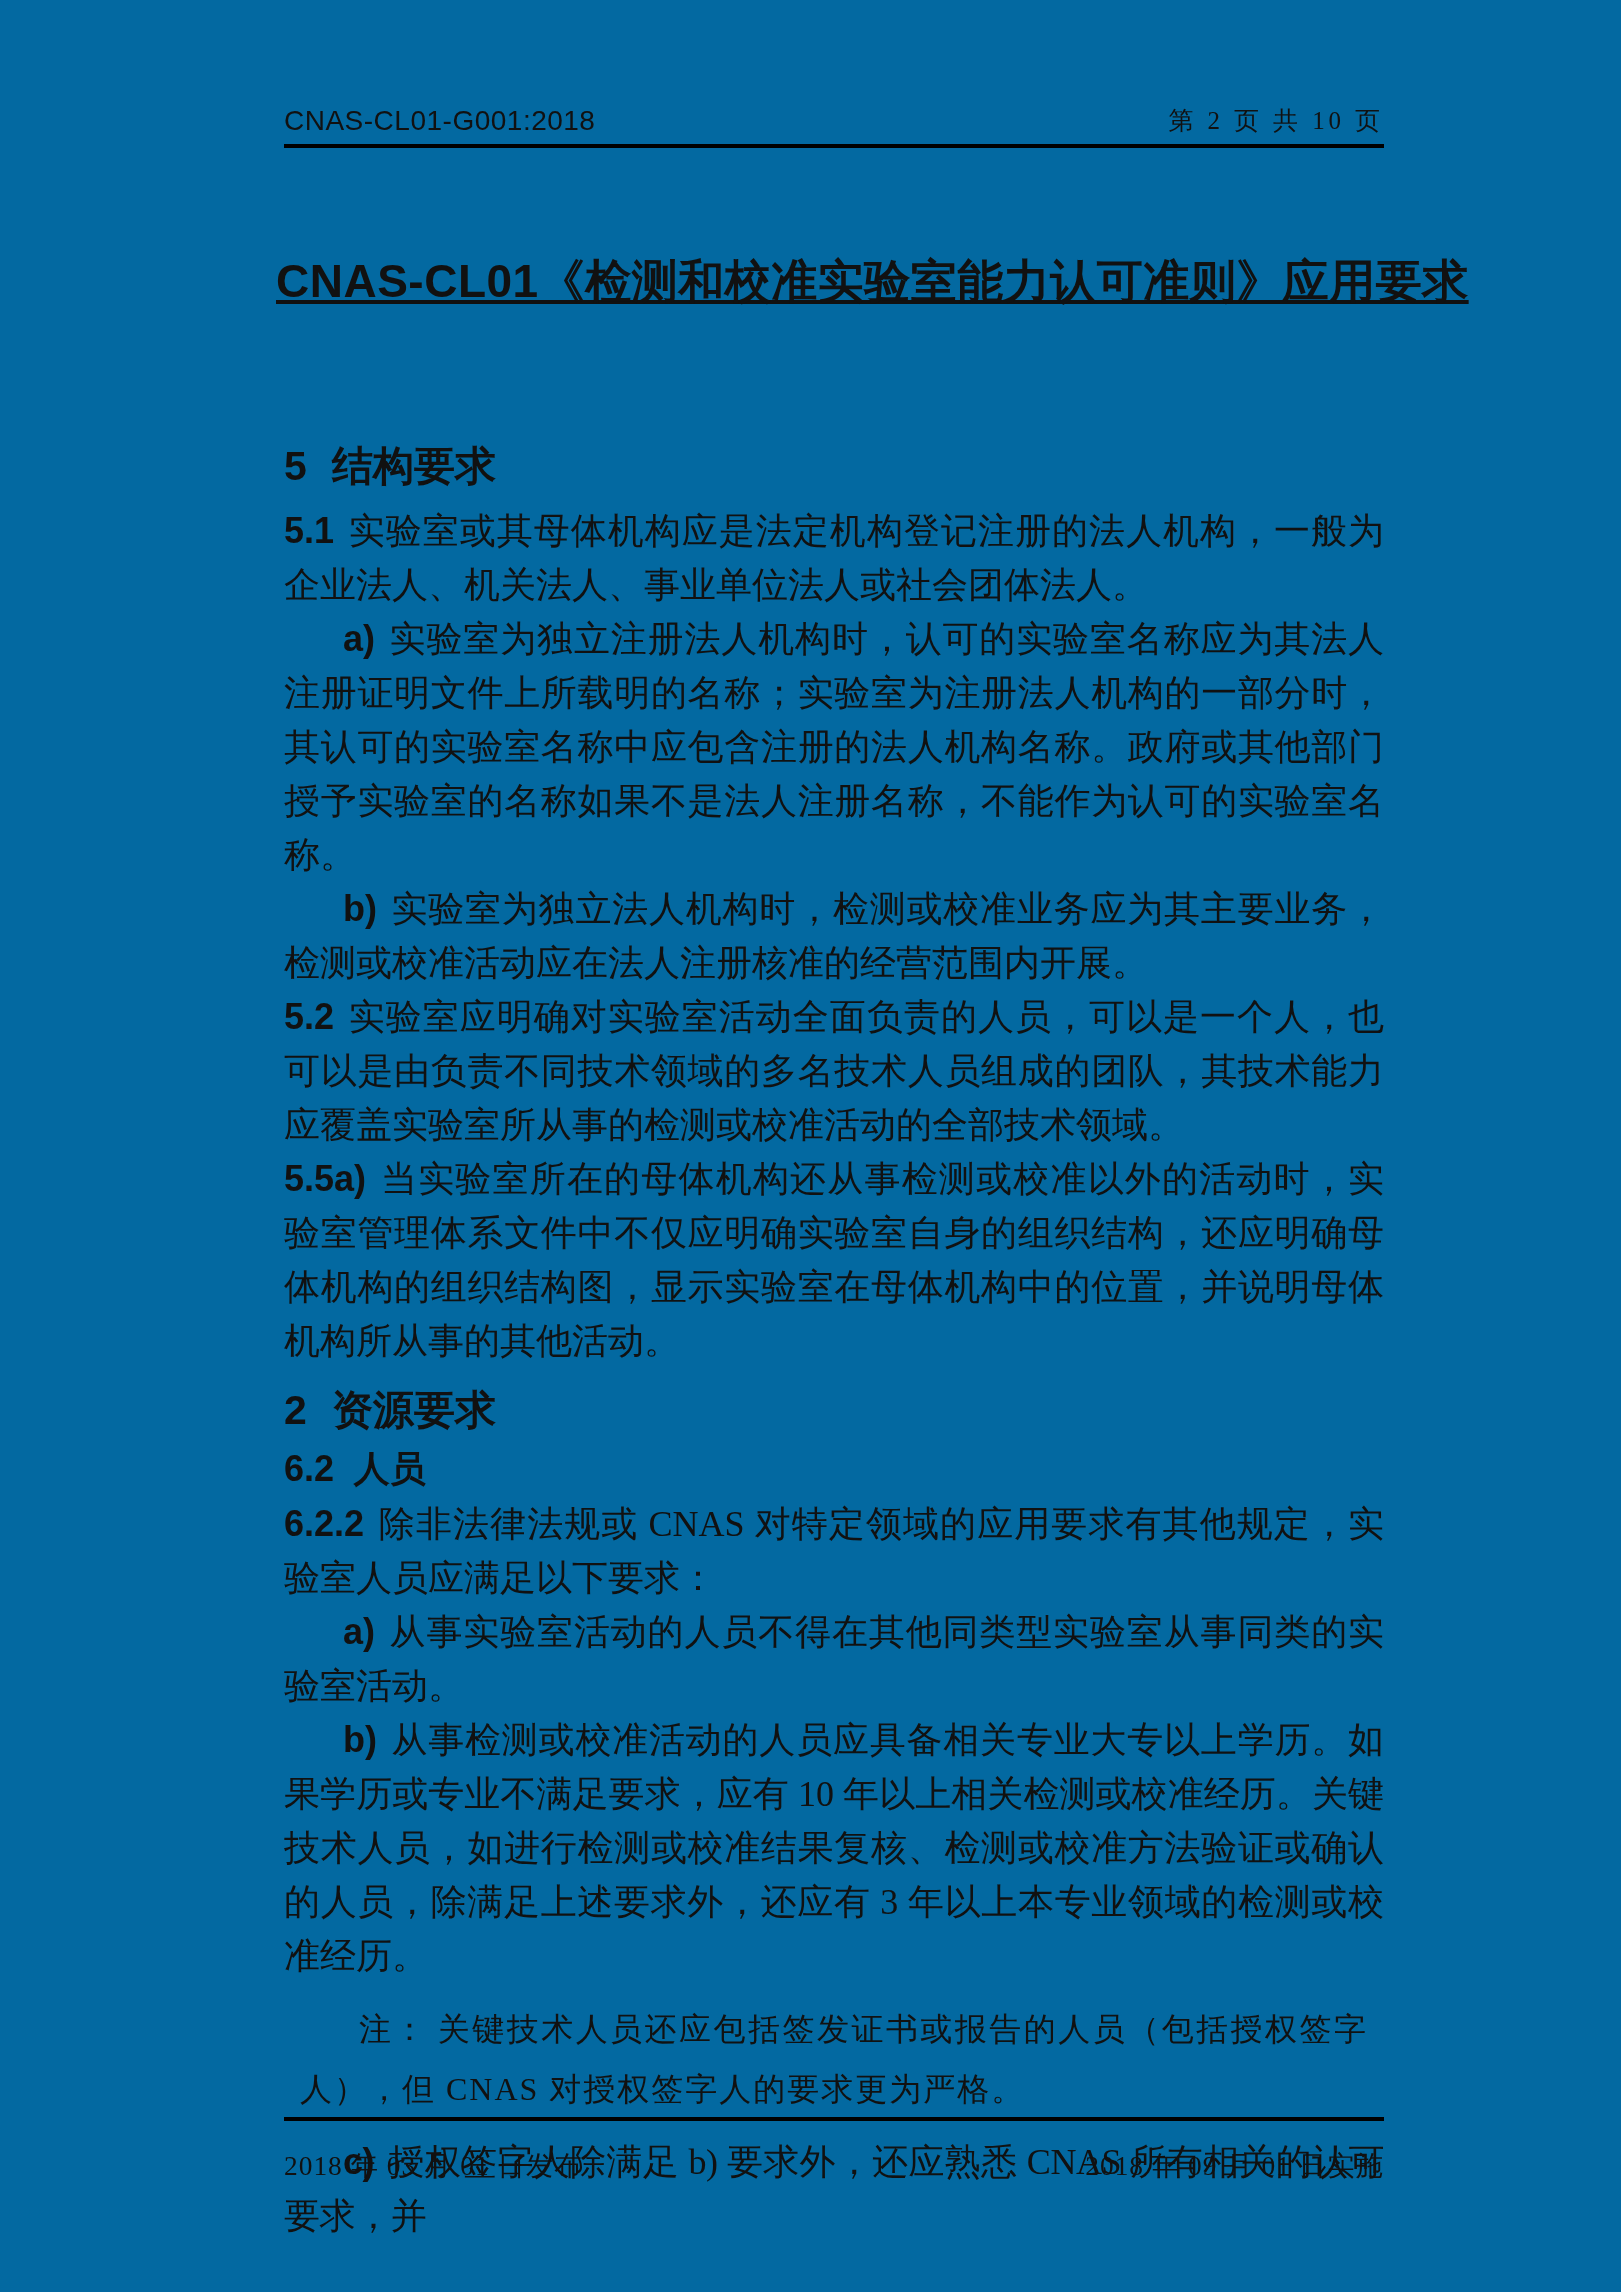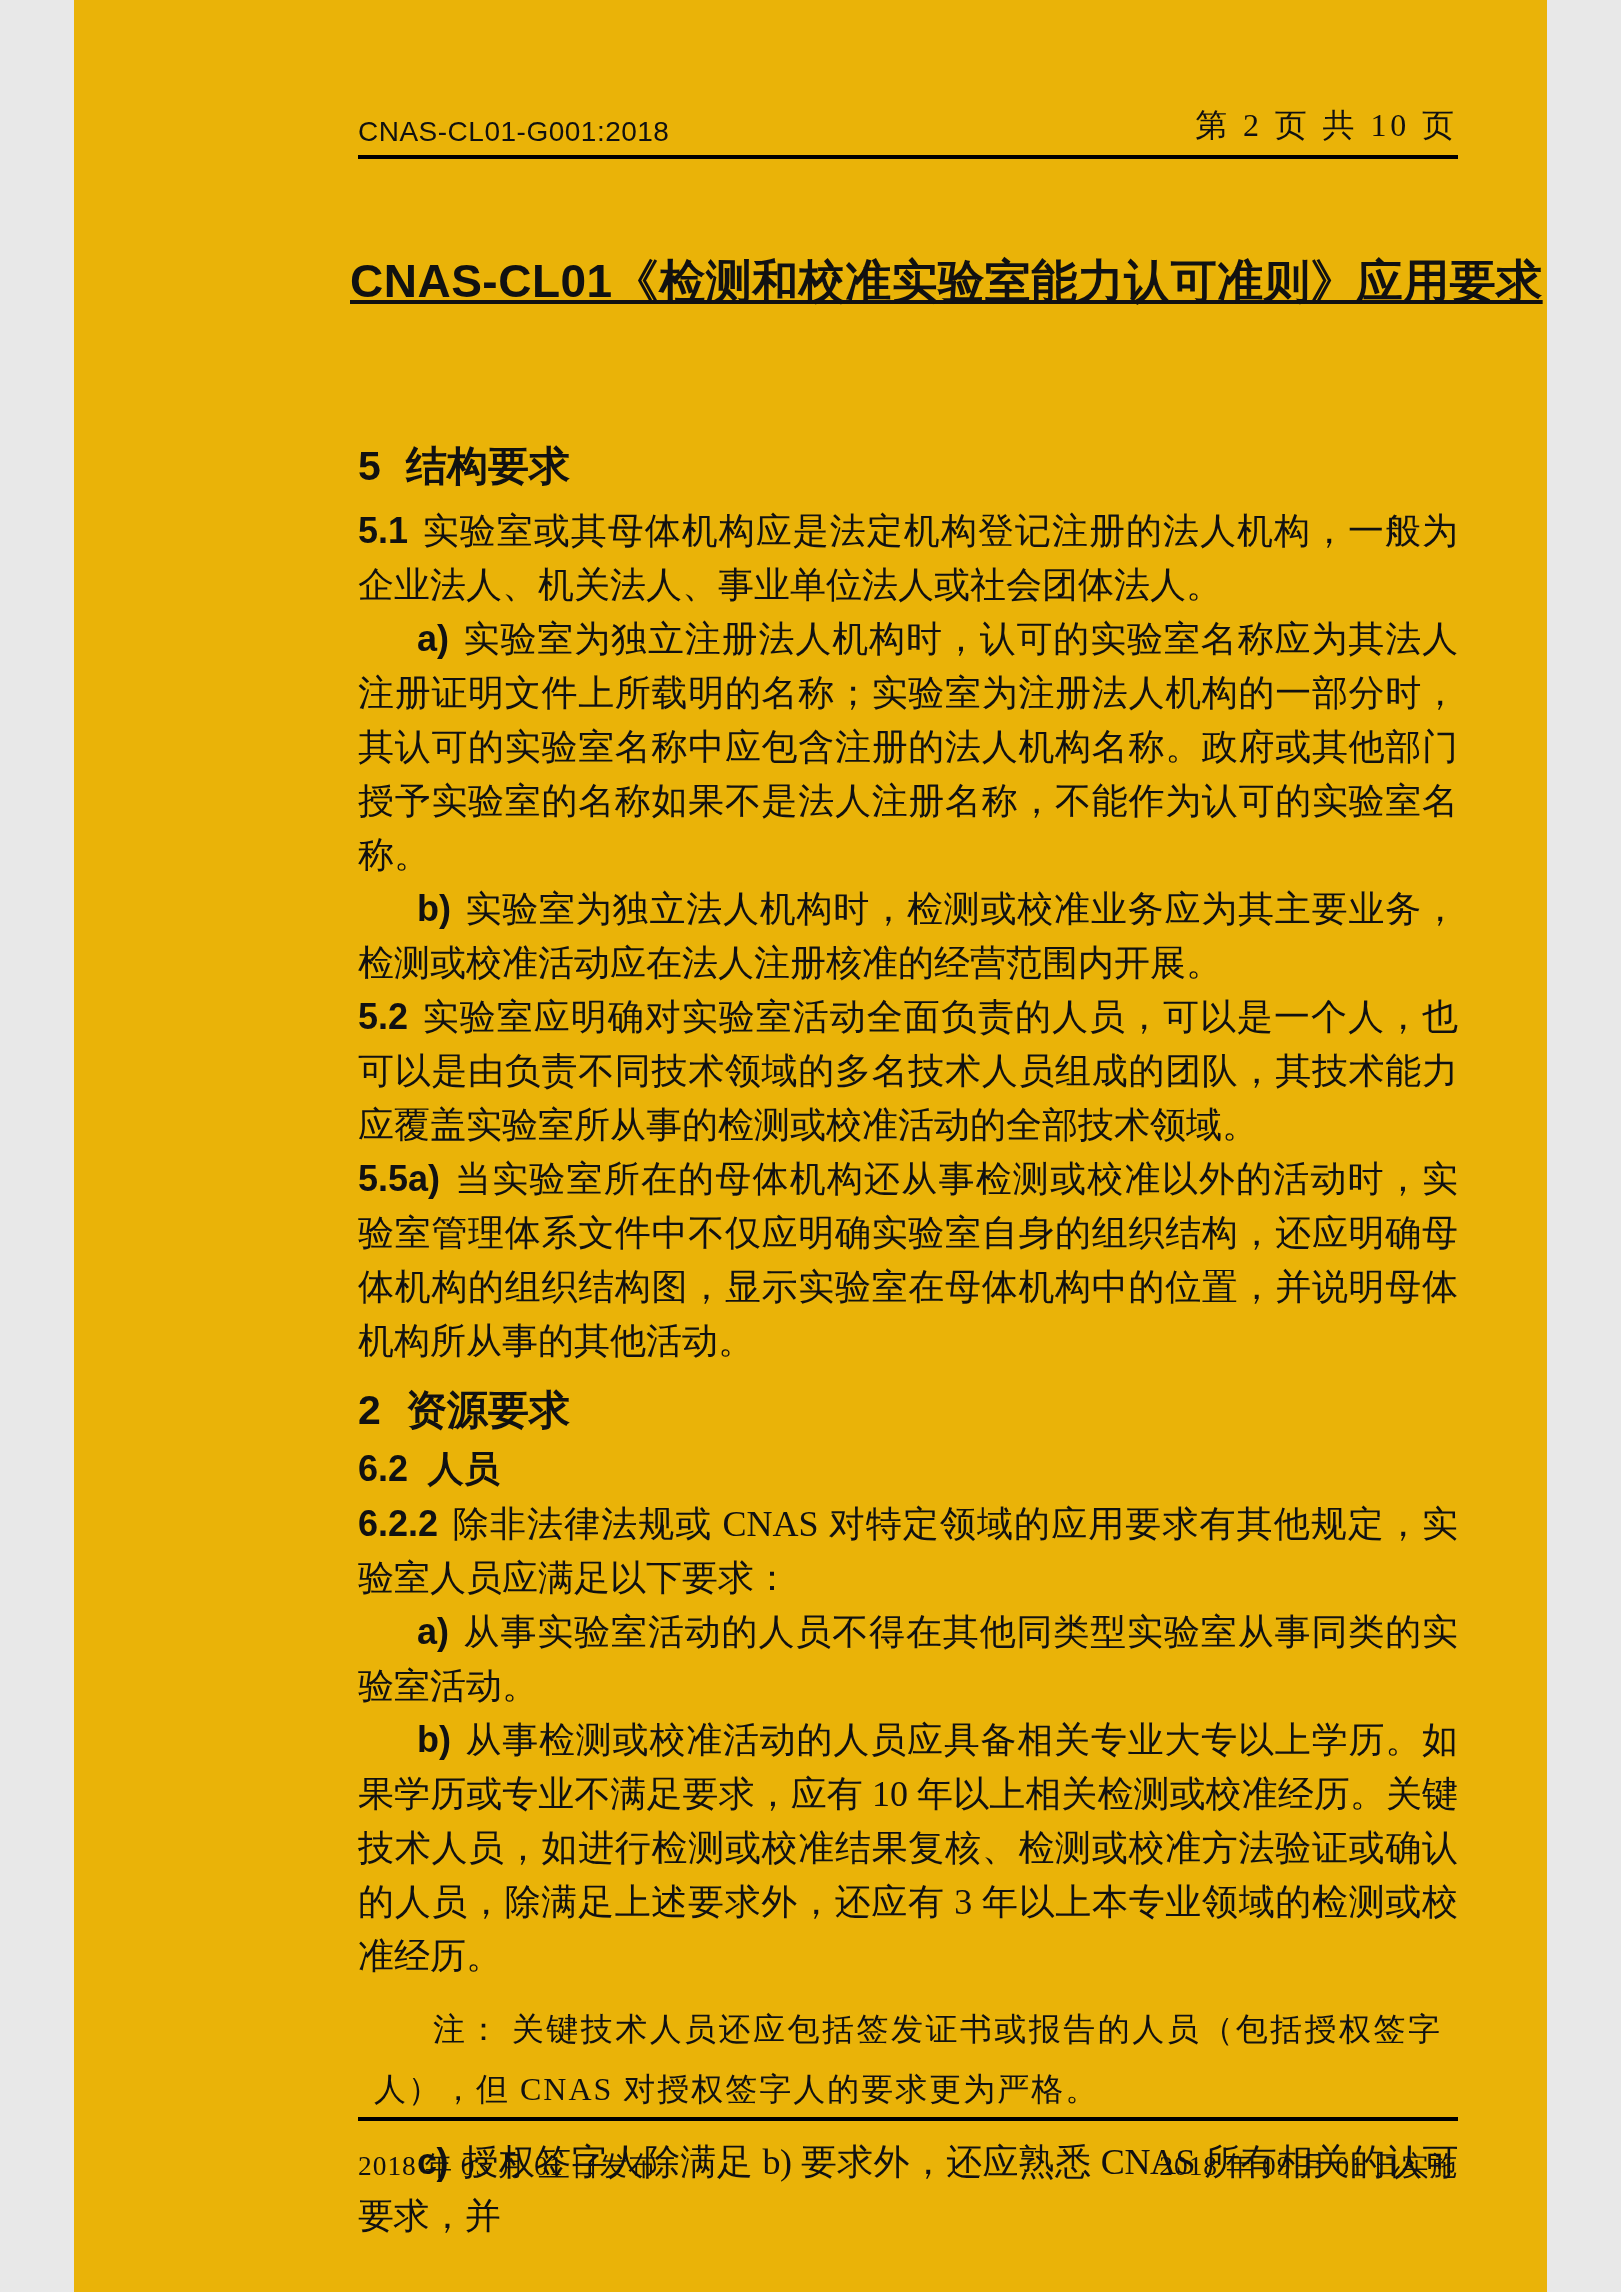--- a/index.html
+++ b/index.html
@@ -2,24 +2,24 @@
 <html><head>
 <meta charset="utf-8">
 <style>
   html, body {
     margin: 0;
     padding: 0;
     background: #e8e8e8;
   }
   .page {
     position: relative;
-    width: 1473px;
+    width: 1621px;
     height: 2293px;
     margin: 0 auto;
-    background: #eab308;
+    background: #0369a1;
     color: #111111;
     font-family: "Liberation Serif", "DejaVu Serif", serif;
     overflow: hidden;
   }
 
   
   .header {
     position: absolute;
     left: 284px;
     width: 1100px;
@@ -29,21 +29,21 @@
     align-items: flex-end;
     border-bottom: 4.9px solid #000000;
     padding-bottom: 6.9px;
   }
   .doc-code {
     font-family: "Liberation Sans", "DejaVu Sans", sans-serif;
     font-size: 28px;
     letter-spacing: 0.5px;
   }
   .page-info {
-    font-size: 32px;
+    font-size: 25px;
     letter-spacing: 3.9px;
   }
 
   
   .doc-title {
     position: absolute;
     left: 276px;
     width: 1115px;
     top: 251px;
     text-align: center;

